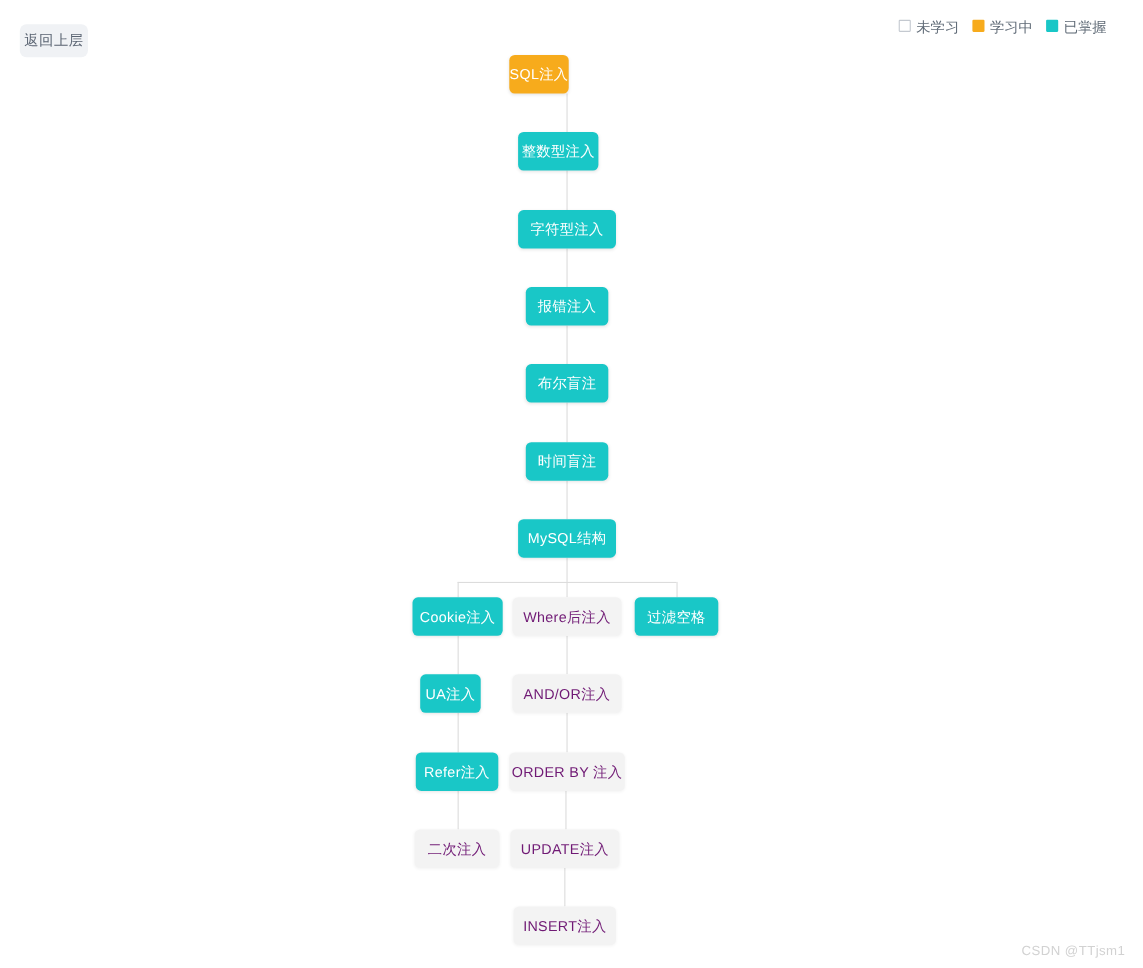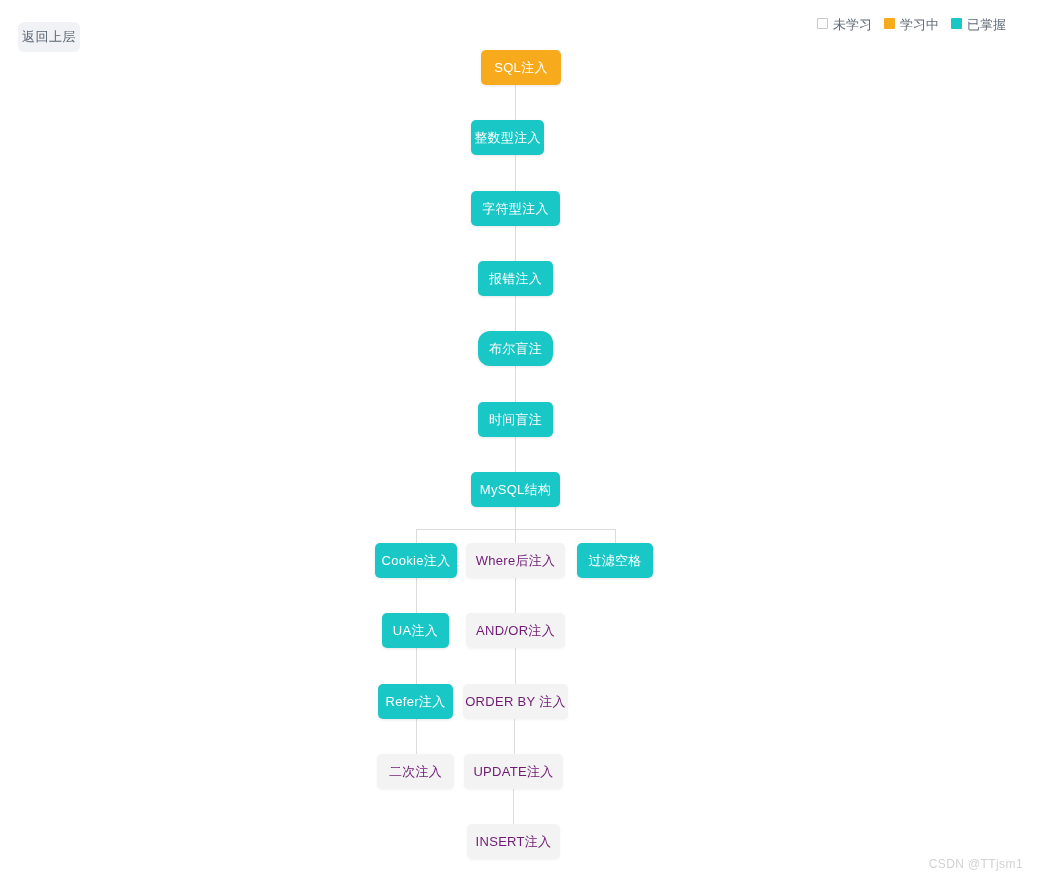--- a/index.html
+++ b/index.html
@@ -163,31 +163,31 @@
       <div class="conn-v" style="left: 416px; top: 578px; height: 35px;"></div>
       <div class="conn-v" style="left: 515px; top: 578px; height: 35px;"></div>
       <div class="conn-v" style="left: 416px; top: 648px; height: 36px;"></div>
       <div class="conn-v" style="left: 515px; top: 648px; height: 36px;"></div>
       <div class="conn-v" style="left: 416px; top: 719px; height: 35px;"></div>
       <div class="conn-v" style="left: 514px; top: 719px; height: 35px;"></div>
       <div class="conn-v" style="left: 513px; top: 789px; height: 35px;"></div>
     </div>
 
   <div id="node-host">
-      <div class="node studying" style="left: 481px; top: 50px; width: 80px; text-align: center;">SQL注入</div>
+      <div class="node studying" style="left: 463px; top: 50px; width: 54px; text-align: center;">SQL注入</div>
       <div class="node mastered" style="left: 471px; top: 120px; width: 73px;">整数型注入</div>
       <div class="node mastered" style="left: 471px; top: 191px; width: 89px;">字符型注入</div>
       <div class="node mastered" style="left: 478px; top: 261px; width: 75px;">报错注入</div>
-      <div class="node mastered" style="left: 478px; top: 331px; width: 75px; border-radius: 12px;">布尔盲注</div>
+      <div class="node mastered" style="left: 478px; top: 331px; width: 75px;">布尔盲注</div>
       <div class="node mastered" style="left: 478px; top: 402px; width: 75px;">时间盲注</div>
       <div class="node mastered" style="left: 471px; top: 472px; width: 89px;">MySQL结构</div>
       <div class="node mastered" style="left: 375px; top: 543px; width: 82px;">Cookie注入</div>
       <div class="node unstudied" style="left: 466px; top: 543px; width: 99px;">Where后注入</div>
       <div class="node mastered" style="left: 577px; top: 543px; width: 76px;">过滤空格</div>
-      <div class="node mastered" style="left: 382px; top: 613px; width: 67px;">UA注入</div>
+      <div class="node mastered" style="left: 382px; top: 613px; width: 55px;">UA注入</div>
       <div class="node unstudied" style="left: 466px; top: 613px; width: 99px;">AND/OR注入</div>
       <div class="node mastered" style="left: 378px; top: 684px; width: 75px;">Refer注入</div>
       <div class="node unstudied" style="left: 463px; top: 684px; width: 105px;">ORDER BY 注入</div>
       <div class="node unstudied" style="left: 377px; top: 754px; width: 77px;">二次注入</div>
       <div class="node unstudied" style="left: 464px; top: 754px; width: 99px;">UPDATE注入</div>
       <div class="node unstudied" style="left: 467px; top: 824px; width: 93px;">INSERT注入</div>
     </div>
 
   <div class="watermark">CSDN @TTjsm1</div>
 

